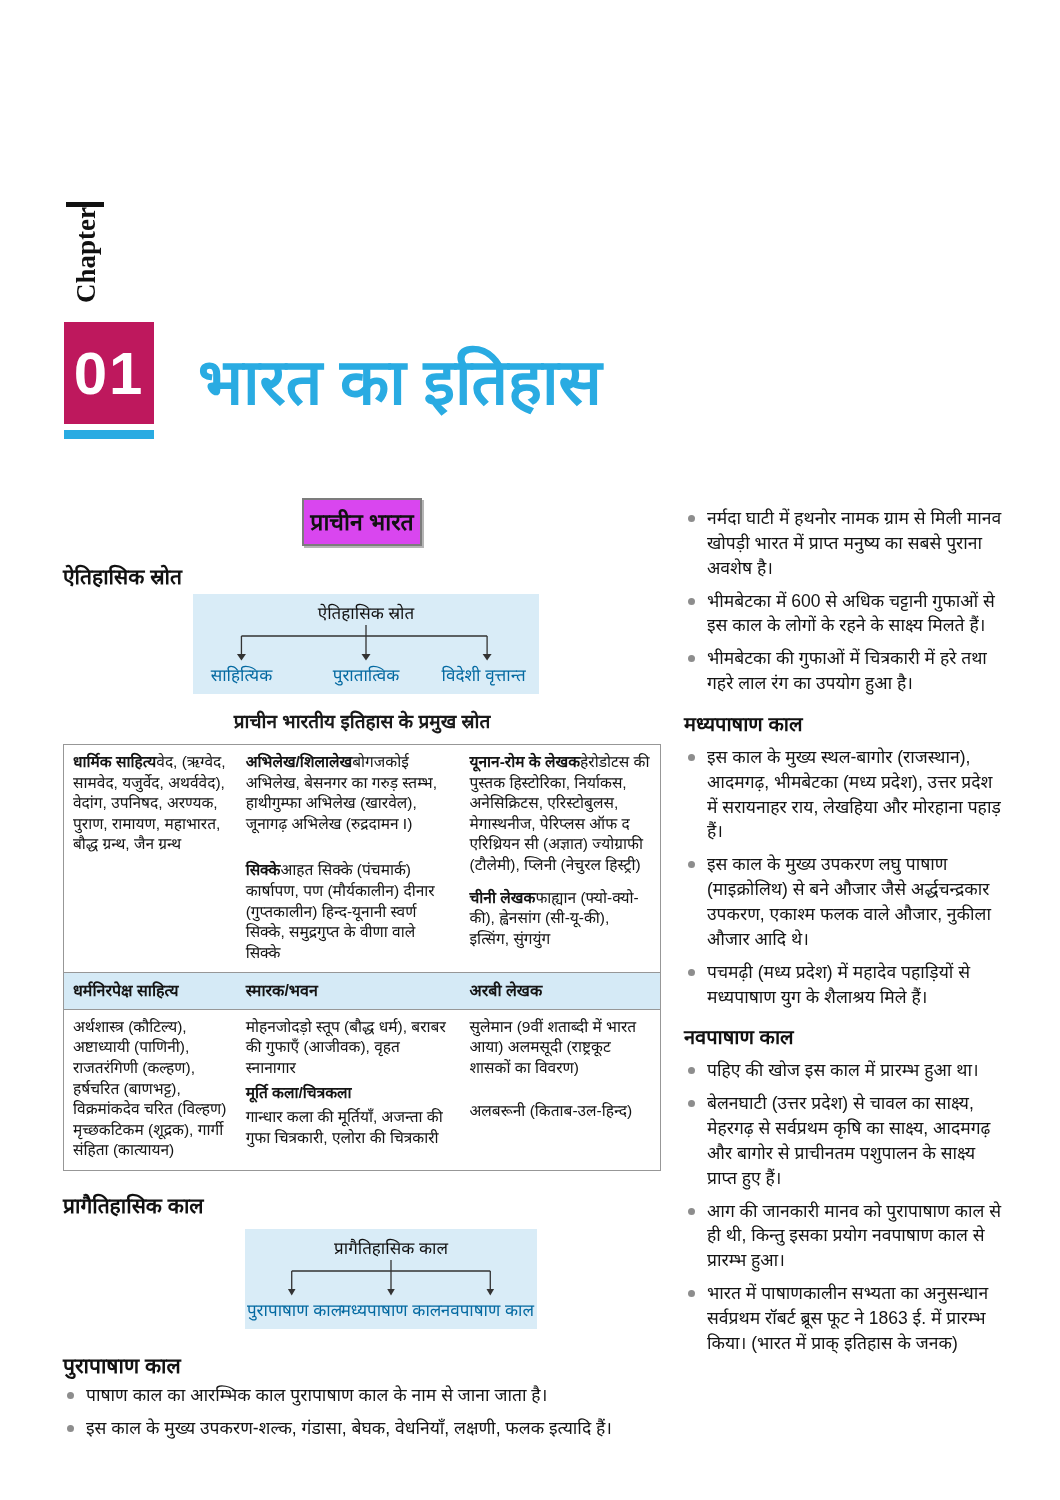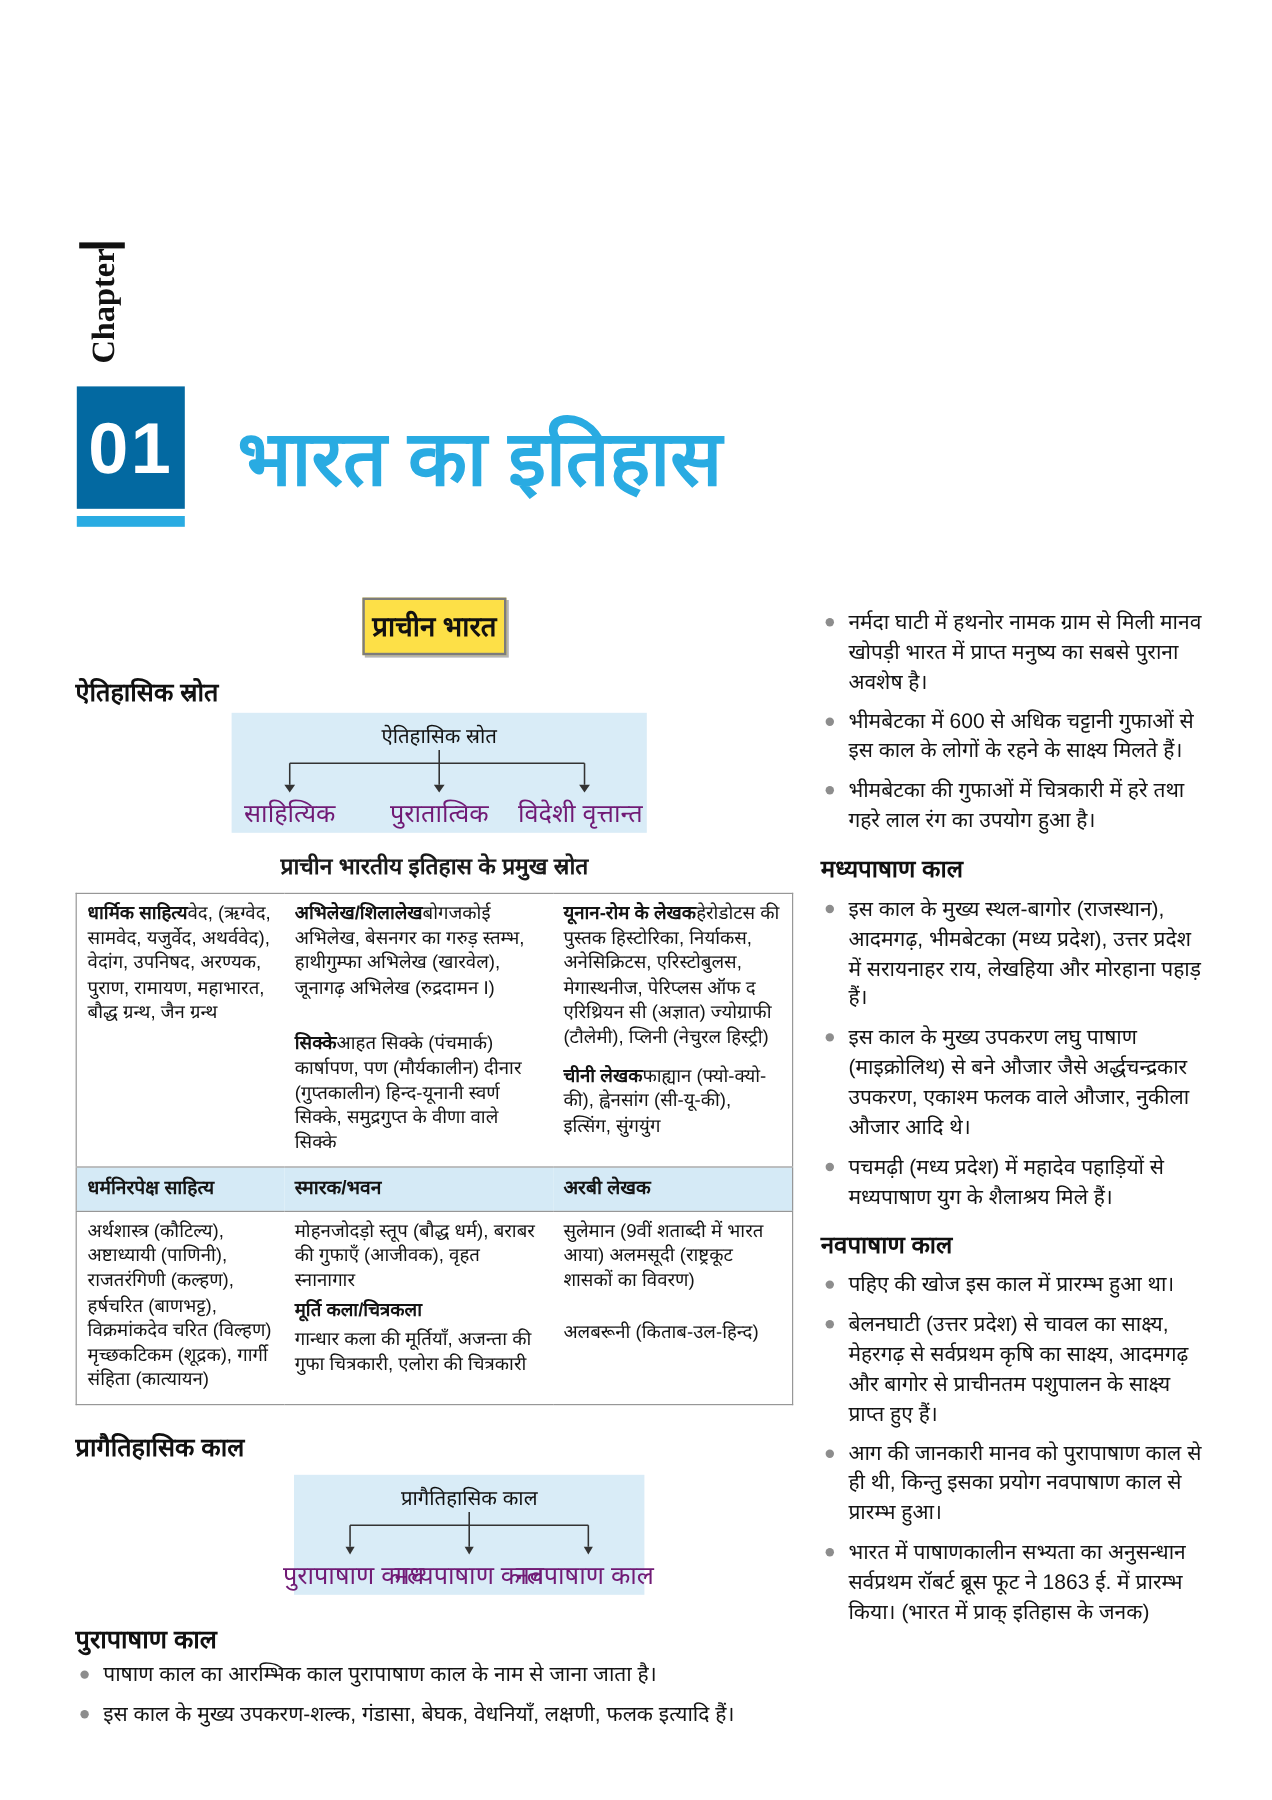--- a/index.html
+++ b/index.html
@@ -12,48 +12,48 @@
   .lead{font-weight:bold;margin-right:0;}
 
   
   .chapter-bar{position:absolute;left:66px;top:202px;width:38px;height:5px;background:#111;}
   .chapter-label{
     position:absolute;left:71px;top:303px;transform:rotate(-90deg);transform-origin:0 0;
     font-family:"Liberation Serif","DejaVu Serif",serif;font-size:27px;font-weight:600;color:#111;
     white-space:nowrap;
   }
   .num-box{
-    position:absolute;left:64px;top:322px;width:90px;height:102px;background:#0369a1;
+    position:absolute;left:64px;top:322px;width:90px;height:102px;background:#be185d;
     display:flex;align-items:center;justify-content:center;
     color:#ffffff;font-size:60px;font-weight:bold;letter-spacing:2px;
   }
   .num-underline{position:absolute;left:64px;top:430px;width:90px;height:9px;}
   .page-title{position:absolute;left:198px;top:336px;font-size:64px;font-weight:bold;white-space:nowrap;}
 
   
   .col-left{position:absolute;left:63px;top:498px;width:598px;}
   .col-right{position:absolute;left:684px;top:502px;width:322px;}
 
   
   .banner-wrap{text-align:center;margin-bottom:16px;}
   .banner{
     display:inline-block;border:2px solid #7c7c7c;box-shadow:2px 2px 0 #b5b5b5;
-    padding:5px 6px 7px;font-size:23px;font-weight:bold;color:#111;background:#fde047;
+    padding:5px 6px 7px;font-size:23px;font-weight:bold;color:#111;background:#d946ef;
   }
 
   .heading{font-size:21px;font-weight:bold;color:#111;margin:6px 0 4px;}
   .subheading{font-size:20px;font-weight:bold;color:#111;margin:14px 0 8px;}
 
   
   .fc-panel{position:relative;background:#d9ecf7;height:100px;}
   .fc-panel1{margin-left:130px;width:346px;margin-top:4px;}
   .fc-panel2{margin-left:182px;width:292px;margin-top:10px;}
   .fc-root{position:absolute;top:7px;left:0;width:100%;text-align:center;font-size:17px;color:#111;}
   .fc-svg{position:absolute;left:0;top:31px;width:100%;height:37px;}
-  .fc-child{position:absolute;top:69px;transform:translateX(-50%);font-size:21px;color:#701a75;white-space:nowrap;}
+  .fc-child{position:absolute;top:69px;transform:translateX(-50%);font-size:17px;color:#0369a1;white-space:nowrap;}
 
   .table-caption{text-align:center;font-size:19px;font-weight:bold;margin:14px 0 10px;}
 
   
   .src-table{width:100%;border-collapse:collapse;border:1.5px solid #979797;font-size:15.5px;line-height:1.33;color:#141414;}
   .src-table th{
     background:#d5eaf6;text-align:left;font-weight:bold;font-size:16px;
     padding:7px 9px;border-top:1.5px solid #979797;border-bottom:1.5px solid #979797;
   }
   .src-table td{vertical-align:top;padding:7px 9px 9px;}

